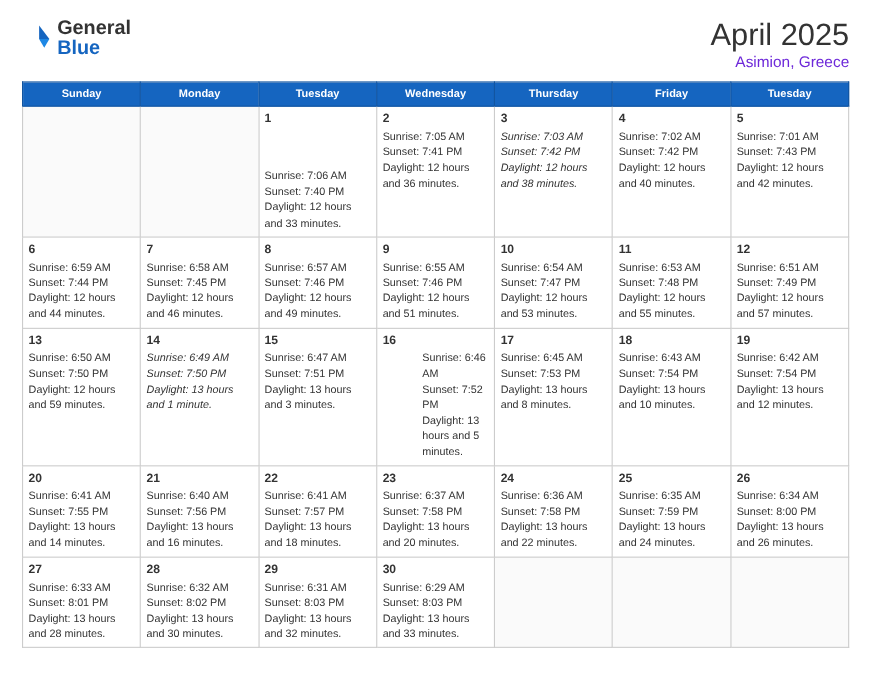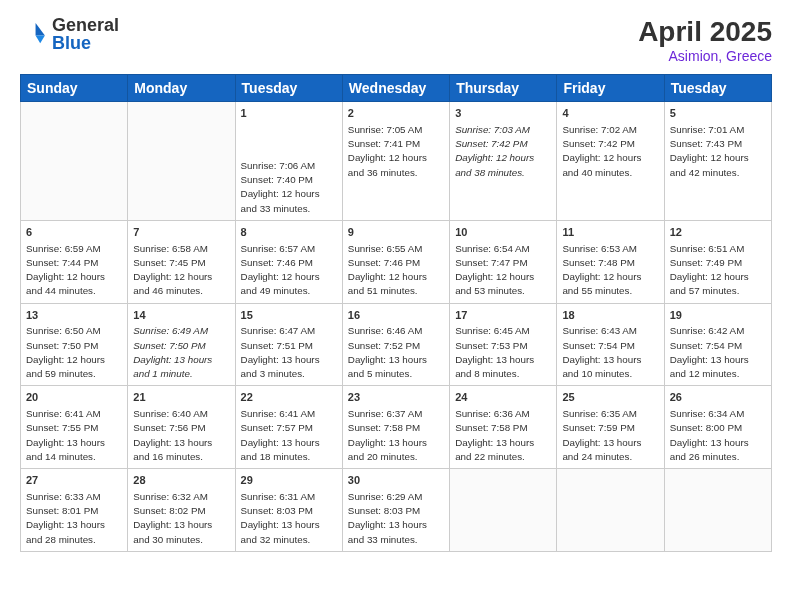--- a/index.html
+++ b/index.html
@@ -37,39 +37,39 @@
     .logo-blue { color: #1565c0; }
     .logo-icon {
       width: 28px;
       height: 28px;
     }
     .title-block {
       text-align: right;
     }
     .month-year {
       font-size: 28px;
-      font-weight: bold;
+      font-weight: normal;
       color: #333;
     }
     .location {
       font-size: 14px;
       color: #6d28d9;
     }
     .calendar {
       width: 100%;
       border-collapse: collapse;
       flex: 1;
       font-size: 10.5px;
     }
     .calendar thead tr th {
       background-color: #1565c0;
       color: #fff;
       padding: 5px 6px;
-      text-align: left;
-      font-size: 14px;
+      text-align: center;
+      font-size: 10px;
       font-weight: bold;
       border: 1px solid #1255a0;
     }
     .calendar tbody tr td {
       border: 1px solid #ccc;
       vertical-align: top;
       padding: 4px 5px;
       width: calc(100% / 7);
       height: 80px;
       color: #333;
@@ -221,21 +221,21 @@
 Daylight: 13 hours and 1 minute.</div>
           </td>
           <td>
             <span class="day-num">15</span>
             <div class="day-info" style="white-space: pre-line;">Sunrise: 6:47 AM
 Sunset: 7:51 PM
 Daylight: 13 hours and 3 minutes.</div>
           </td>
           <td>
             <span class="day-num">16</span>
-            <div class="day-info" style="white-space: pre-line;">Sunrise: 6:46 AM
+            <div class="day-info" style="white-space: pre-line; margin-left: 36px;">Sunrise: 6:46 AM
 Sunset: 7:52 PM
 Daylight: 13 hours and 5 minutes.</div>
           </td>
           <td>
             <span class="day-num">17</span>
             <div class="day-info" style="white-space: pre-line;">Sunrise: 6:45 AM
 Sunset: 7:53 PM
 Daylight: 13 hours and 8 minutes.</div>
           </td>
           <td>

